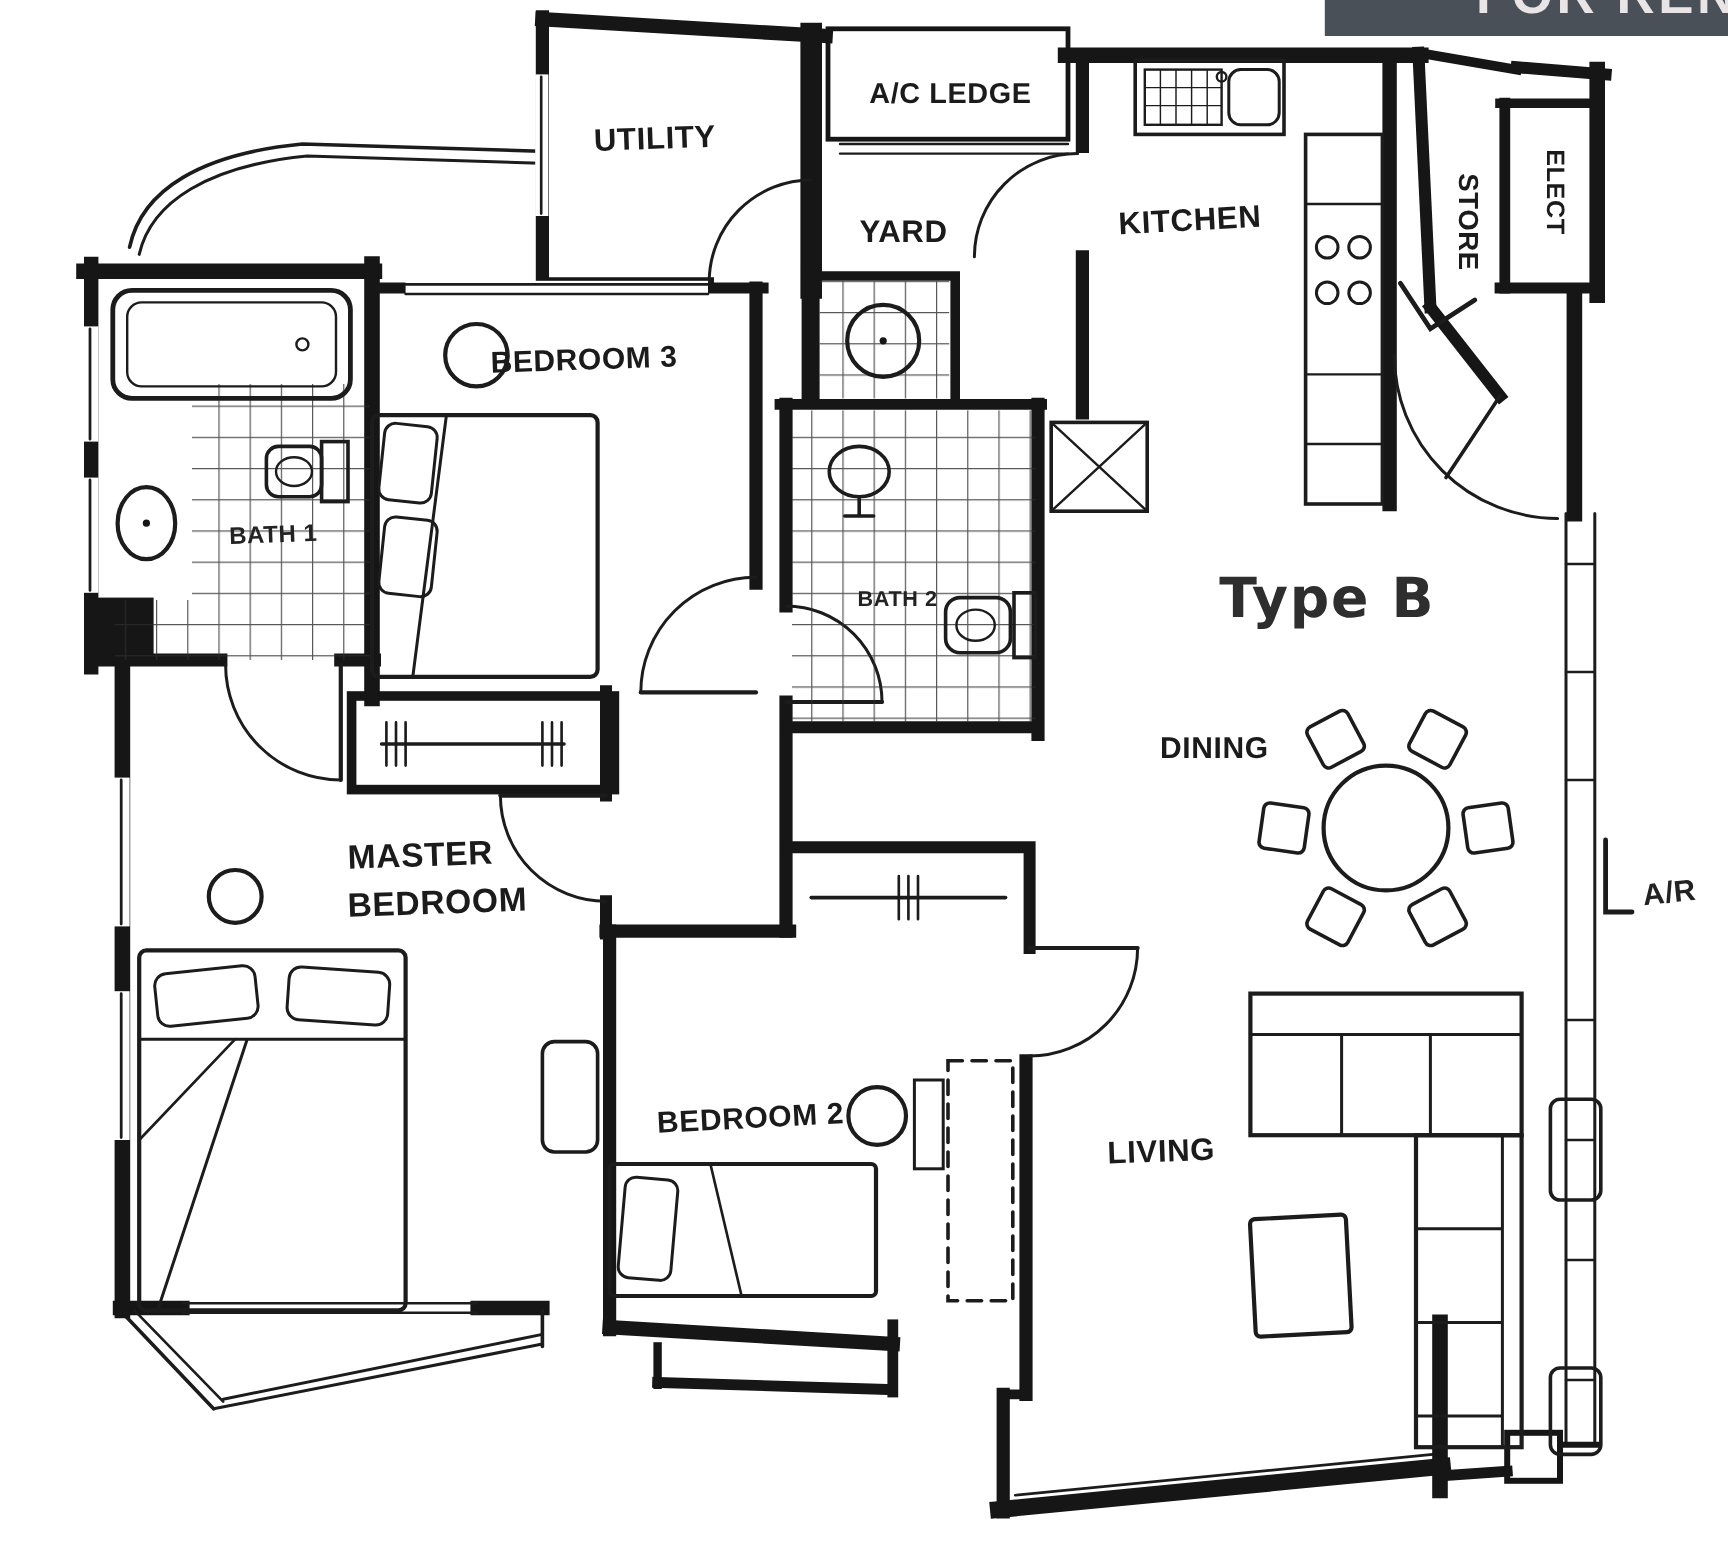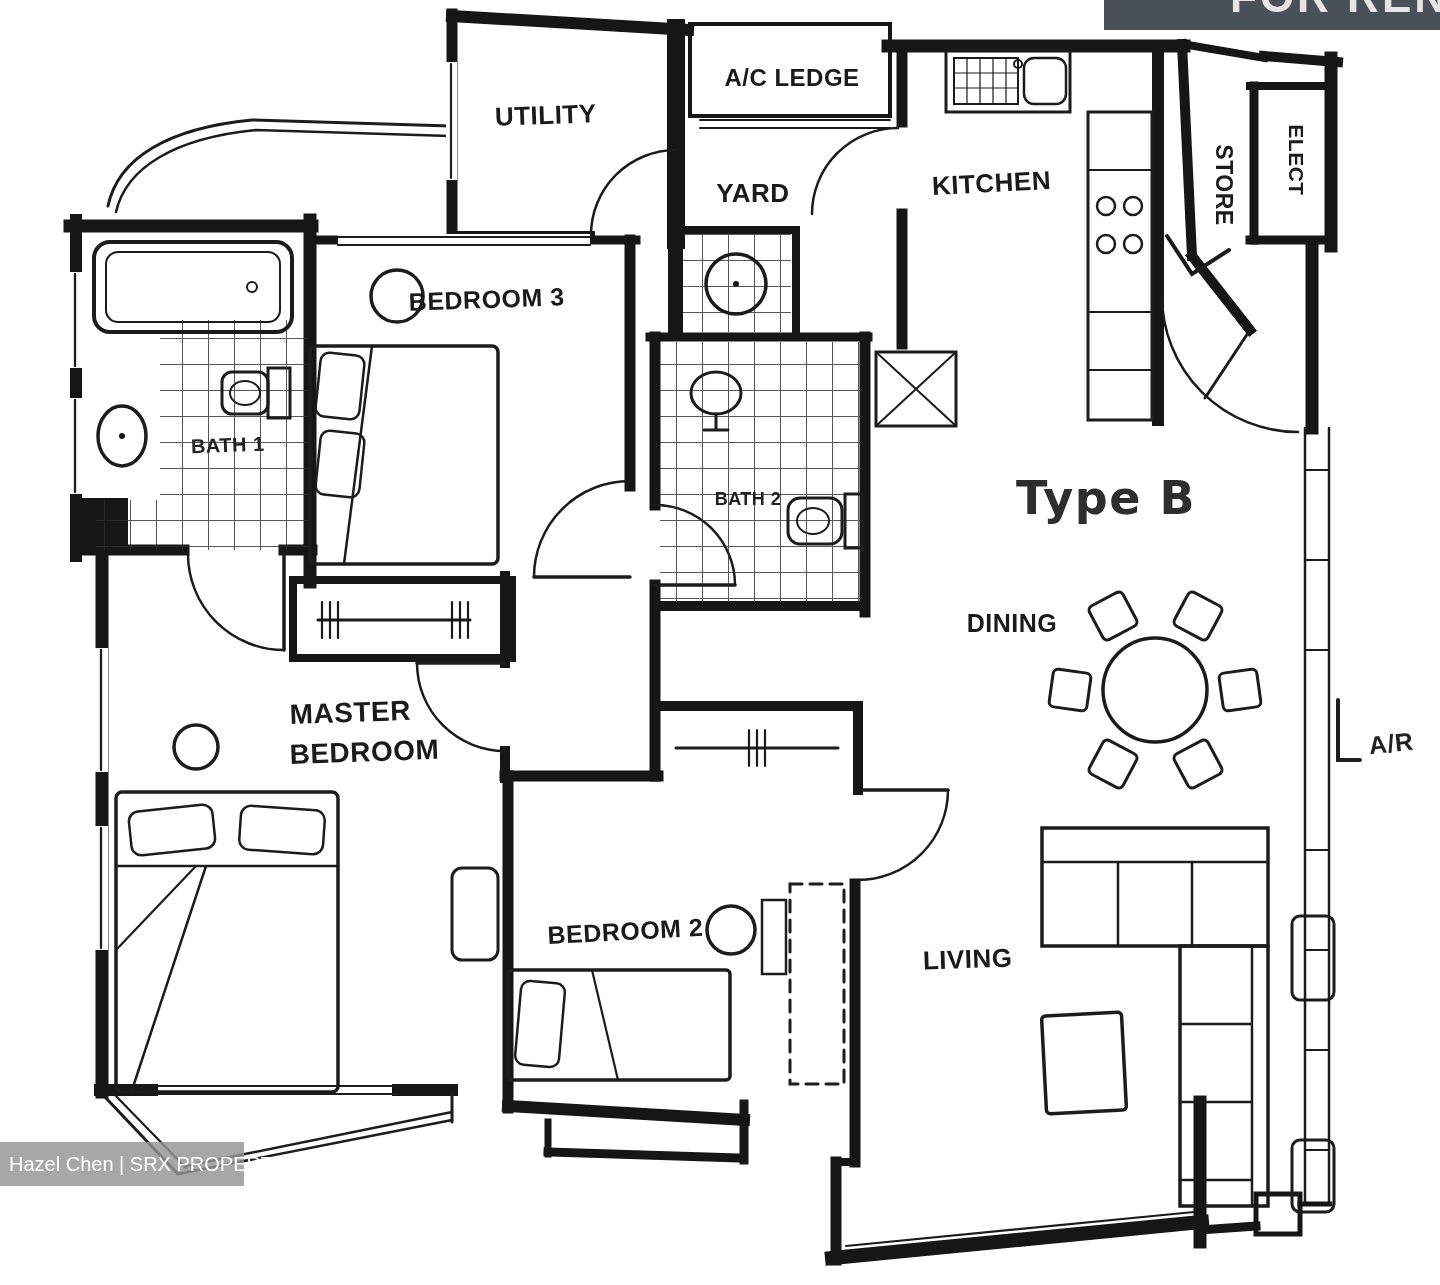--- a/index.html
+++ b/index.html
@@ -312,17 +312,14 @@
     <text class="lbl" x="548" y="944" font-size="25" transform="rotate(-3 548 944)">BEDROOM 2</text>
     <text class="lbl" x="968" y="968" font-size="26" text-anchor="middle" transform="rotate(-2 968 968)">LIVING</text>
     <text class="lbl-small" x="1392" y="752" font-size="25" text-anchor="middle" transform="rotate(-6 1392 752)">A/R</text>
   </g>
 </svg>
 
 <div class="banner">
   <span>FOR RENT</span>
 </div>
 
-<div class="watermark">
-  <span>Hazel Chen | SRX PROPERTY</span>
+
 </div>
 
-</div>
-
 </body></html>

